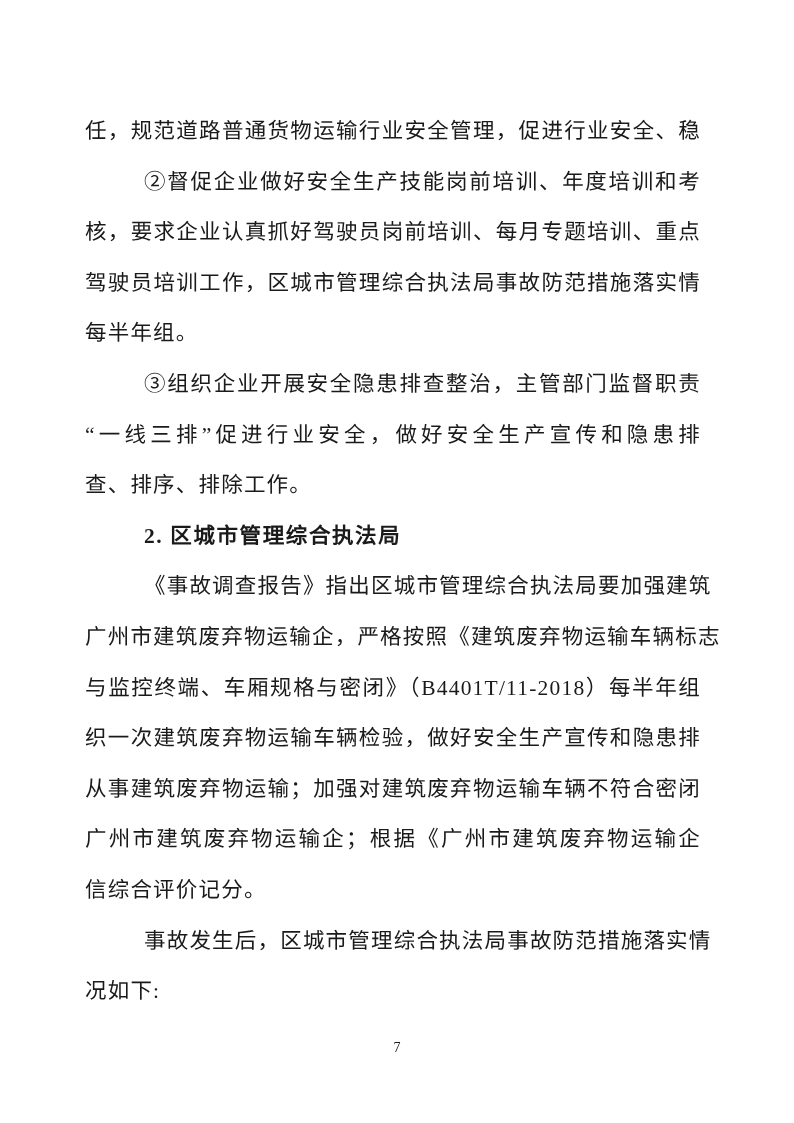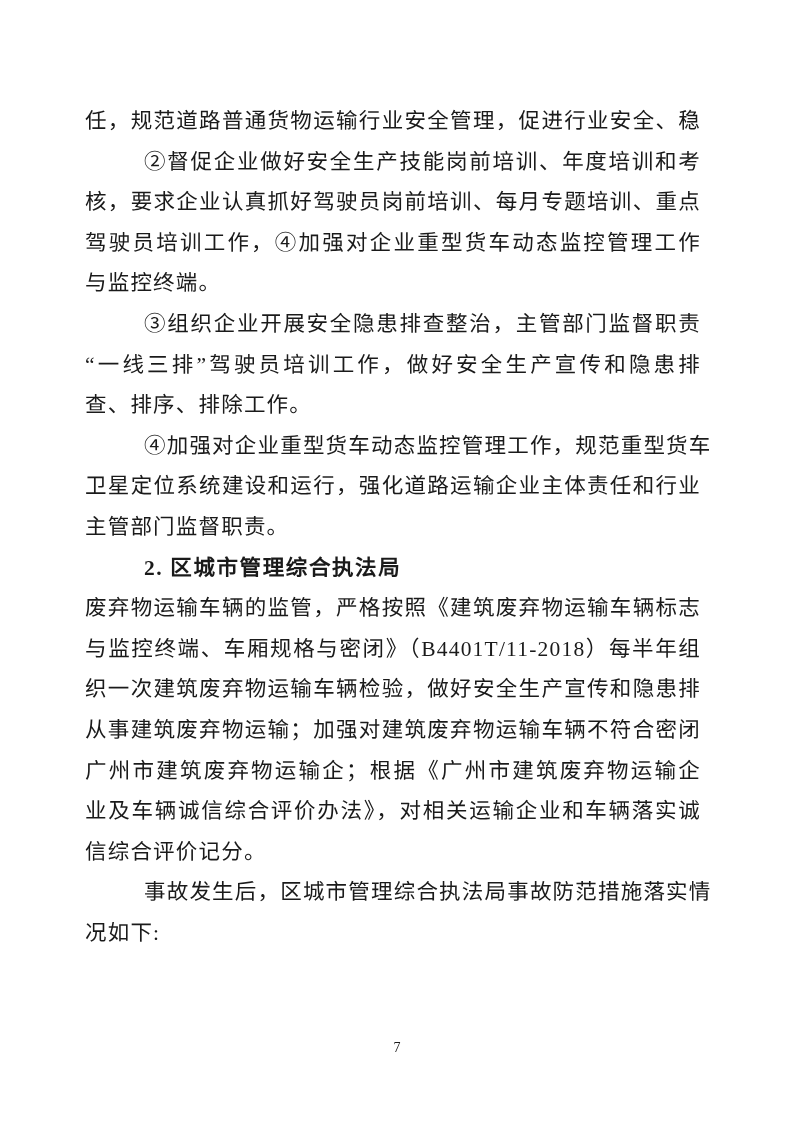--- a/index.html
+++ b/index.html
@@ -22,20 +22,21 @@
     width: 616px;
   }
   .block { margin: 0; padding: 0; }
   .line {
     font-size: 21.5px;
     height: 40.6px;
     line-height: 40.6px;
     letter-spacing: 1.2px;
     white-space: nowrap;
     text-align: left;
+    margin-top: 10px;
   }
   .line.fill {
     text-align: justify;
     text-align-last: justify;
   }
   .line.indent {
     text-indent: 59px;
   }
   .block.heading .line {
     font-weight: bold;
@@ -55,43 +56,38 @@
 </head>
 <body>
 
 <div class="doc" id="doc">
     <div class="block paragraph">
       <div class="line fill">任，规范道路普通货物运输行业安全管理，促进行业安全、稳</div>
     </div>
     <div class="block paragraph">
       <div class="line indent fill">②督促企业做好安全生产技能岗前培训、年度培训和考</div>
       <div class="line fill">核，要求企业认真抓好驾驶员岗前培训、每月专题培训、重点</div>
-      <div class="line fill">驾驶员培训工作，④加强对企业重型货车动态监控管理工作</div>
-      <div class="line">与监控终端。</div>
+      <div class="line fill">驾驶员培训工作，区城市管理综合执法局事故防范措施落实情</div>
+      <div class="line">每半年组。</div>
     </div>
     <div class="block paragraph">
       <div class="line indent fill">③组织企业开展安全隐患排查整治，主管部门监督职责</div>
-      <div class="line fill">“一线三排”驾驶员培训工作，做好安全生产宣传和隐患排</div>
+      <div class="line fill">“一线三排”促进行业安全，做好安全生产宣传和隐患排</div>
       <div class="line">查、排序、排除工作。</div>
-    </div>
-    <div class="block paragraph">
-      <div class="line indent fill">④加强对企业重型货车动态监控管理工作，规范重型货车</div>
-      <div class="line fill">卫星定位系统建设和运行，强化道路运输企业主体责任和行业</div>
-      <div class="line">主管部门监督职责。</div>
     </div>
     <div class="block heading">
       <div class="line indent">2. 区城市管理综合执法局</div>
     </div>
     <div class="block paragraph">
-      <div class="line fill">废弃物运输车辆的监管，严格按照《建筑废弃物运输车辆标志</div>
+      <div class="line indent fill">《事故调查报告》指出区城市管理综合执法局要加强建筑</div>
+      <div class="line fill">广州市建筑废弃物运输企，严格按照《建筑废弃物运输车辆标志</div>
       <div class="line fill">与监控终端、车厢规格与密闭》（B4401T/11-2018）每半年组</div>
       <div class="line fill">织一次建筑废弃物运输车辆检验，做好安全生产宣传和隐患排</div>
       <div class="line fill">从事建筑废弃物运输；加强对建筑废弃物运输车辆不符合密闭</div>
       <div class="line fill">广州市建筑废弃物运输企；根据《广州市建筑废弃物运输企</div>
-      <div class="line fill">业及车辆诚信综合评价办法》，对相关运输企业和车辆落实诚</div>
       <div class="line">信综合评价记分。</div>
     </div>
     <div class="block paragraph">
       <div class="line indent fill">事故发生后，区城市管理综合执法局事故防范措施落实情</div>
       <div class="line">况如下:</div>
     </div>
   </div>
 
 <div class="footer">7</div>
 

